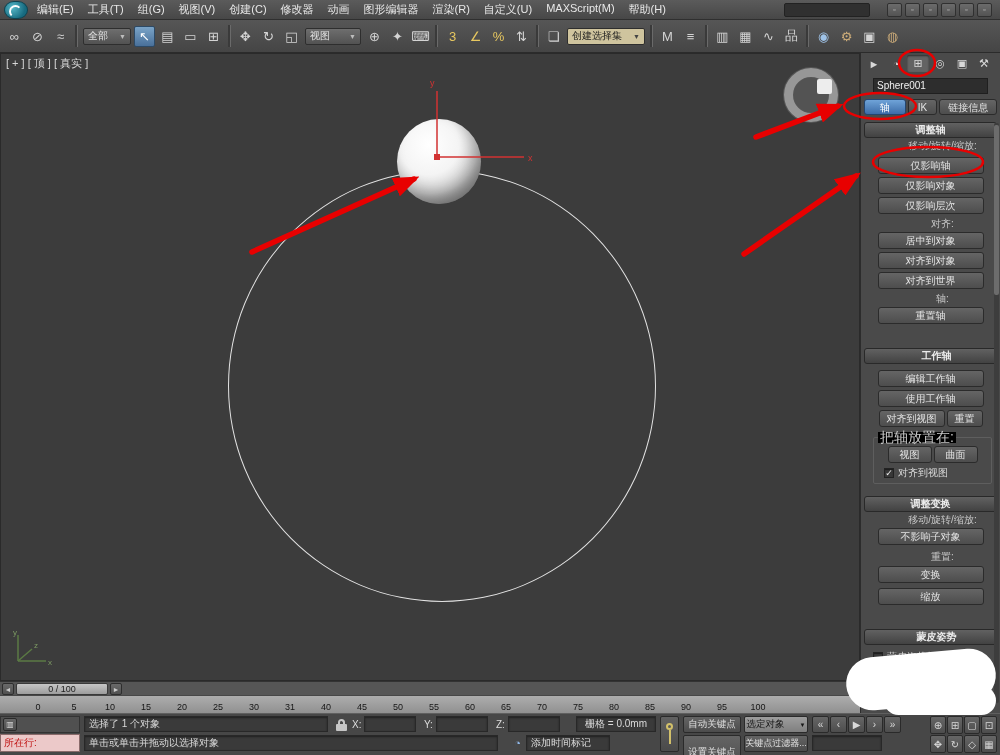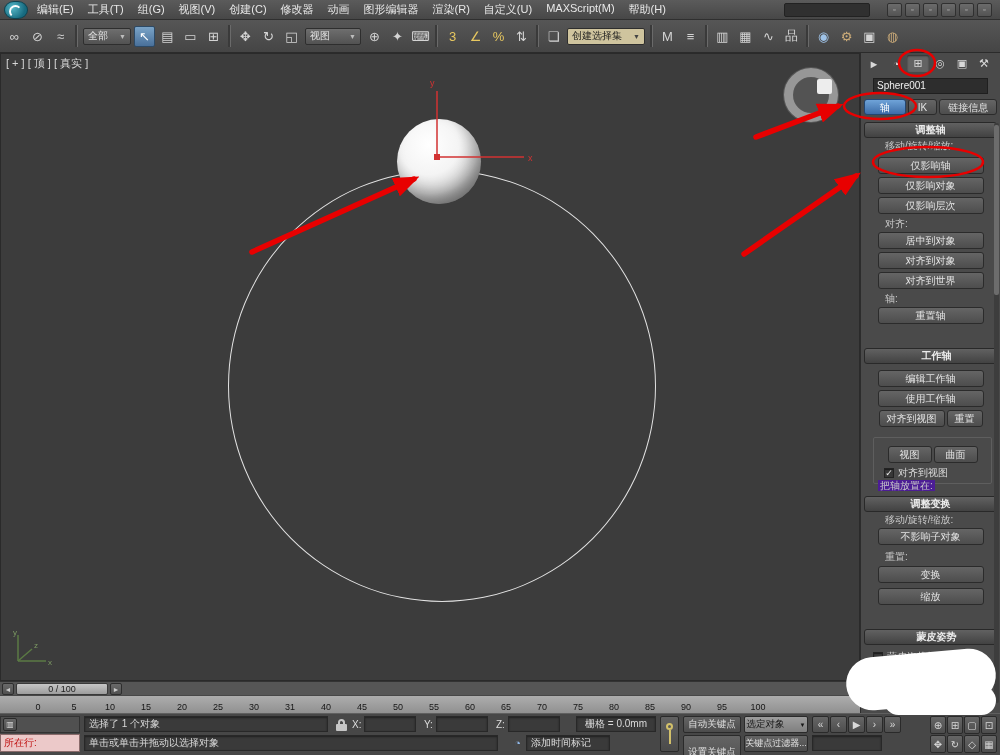--- a/index.html
+++ b/index.html
@@ -55,30 +55,30 @@
   .cp-name{height:14px;margin:5px 12px 0;background:#2d2d2d;border:1px solid #1f1f1f;color:#f0f0f0;
     font-size:10px;line-height:13px;padding:0 3px;}
   #cp-modes{display:flex;gap:2px;margin:5px 3px 0;height:17px;justify-content:center;}
   .mode-btn{height:16px;font-size:10px;line-height:15px;text-align:center;background:linear-gradient(#656565,#4d4d4d);
     border:1px solid #2b2b2b;border-radius:3px;color:#e3e3e3;box-sizing:border-box;}
   #btn-pivot{width:42px;background:linear-gradient(#6fa3d8,#3c6ca8);border-color:#24456e;color:#fff;}
   #btn-ik{width:30px;}
   #btn-link{width:58px;}
   .ro-h{height:14px;margin:0 3px;background:linear-gradient(#616161,#424242);border:1px solid #292929;border-radius:3px;
     color:#ededed;font-size:10px;line-height:13px;text-align:center;font-weight:bold;}
-  .cp-label{color:#c9c9c9;font-size:10px;height:12px;line-height:12px;margin-left:24px;text-align:left;}
+  .cp-label{color:#c9c9c9;font-size:10px;height:12px;line-height:12px;margin-left:24px;text-align:center;}
   .cp-btn{display:block;width:106px;height:17px;margin:2px auto;background:linear-gradient(#656565,#4d4d4d);
     border:1px solid #2b2b2b;border-radius:3px;color:#e3e3e3;font-size:10px;line-height:16px;text-align:center;box-sizing:border-box;}
   .row2btn{display:flex;justify-content:center;gap:2px;height:17px;}
   .row2btn .cp-btn{display:inline-block;margin:0;}
   .w66{width:66px;} .w36{width:36px;} .w44{width:44px;}
   .g2{margin-top:2px;} .g3{margin-top:3px;} .g4{margin-top:4px;} .g5{margin-top:5px;}
   .g6{margin-top:6px;} .g12{margin-top:12px;} .g24{margin-top:24px;padding-left:12px;}
   .gbox{margin:10px 8px 0 12px;border:1px solid #5e5e5e;border-radius:2px;padding:2px 2px 4px;position:relative;}
-  .gb-legend{position:absolute;top:-6px;left:4px;background:#4c1d95;padding:0 2px;font-size:10px;color:#c9c9c9;height:11px;line-height:11px;margin-top:48px;}
+  .gb-legend{position:absolute;top:-6px;left:4px;background:#000000;padding:0 2px;font-size:14px;color:#c9c9c9;height:11px;line-height:11px;}
   .chk{display:flex;align-items:center;gap:4px;font-size:10px;color:#dcdcdc;height:13px;}
   .chk .box{width:10px;height:10px;background:#383838;border:1px solid #222;box-shadow:inset 0 1px 1px rgba(0,0,0,.5);
     display:flex;align-items:center;justify-content:center;font-size:9px;color:#eee;box-sizing:border-box;}
   #panel-scroll{position:absolute;right:1px;top:70px;width:5px;height:580px;background:#3d3d3d;border-radius:2px;}
   #panel-thumb{position:absolute;left:0;top:2px;width:5px;height:170px;background:#6c6c6c;border-radius:2px;}
 
   
   #trackbar{position:absolute;left:0;top:681px;width:860px;height:14px;background:#565656;border-top:1px solid #333;box-sizing:border-box;}
   .tb-arrow{position:absolute;top:1px;width:12px;height:12px;background:linear-gradient(#6a6a6a,#505050);
     border:1px solid #2e2e2e;border-radius:2px;color:#ccc;font-size:7px;display:flex;align-items:center;justify-content:center;box-sizing:border-box;}

